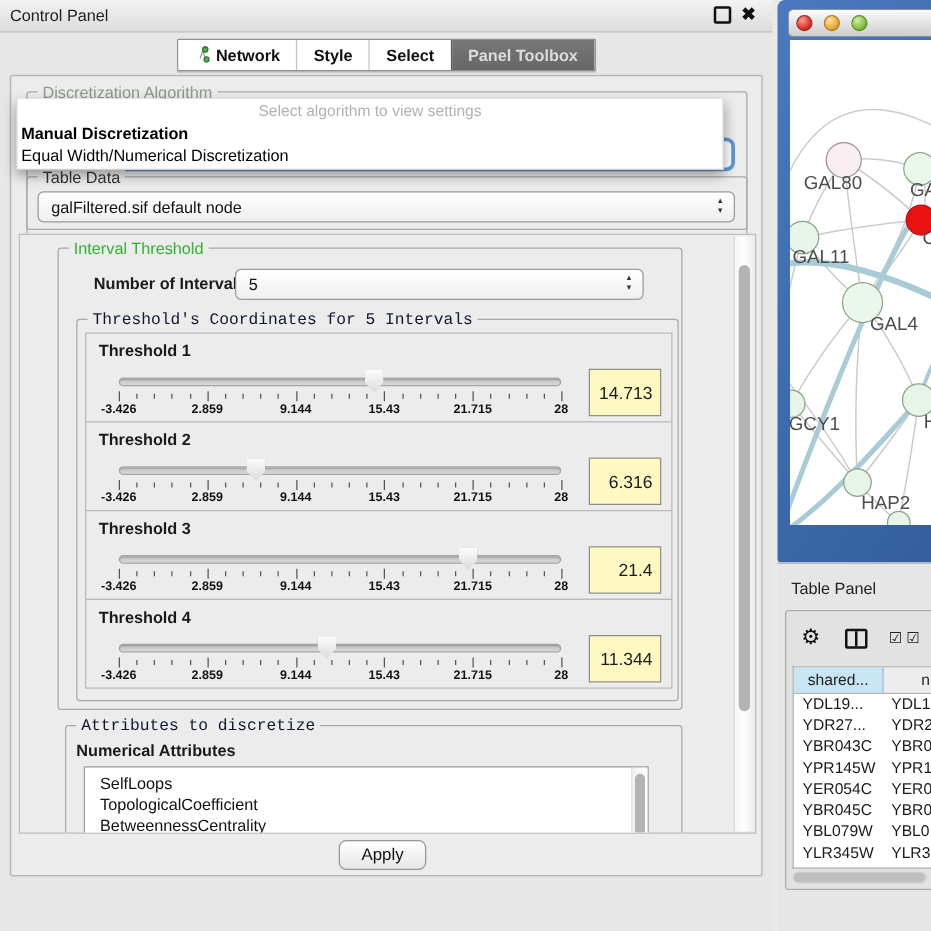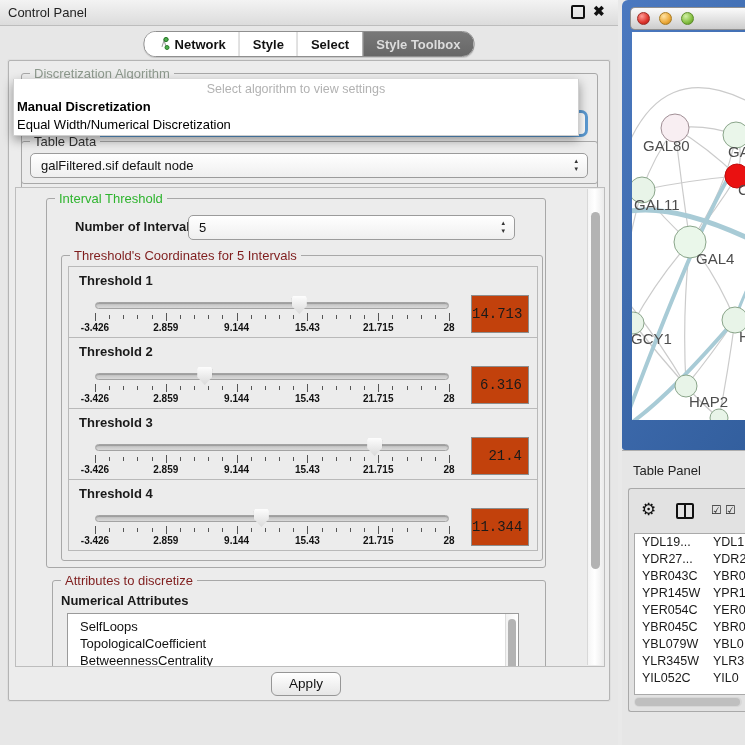--- a/index.html
+++ b/index.html
@@ -10,39 +10,39 @@
   
   #left-panel { position:absolute; left:0; top:0; width:618px; height:745px; background:#e7e7e7; }
   #titlebar { position:absolute; left:0; top:0; width:618px; height:26px;
     background:linear-gradient(#f3f3f3,#dcdcdc); border-bottom:1px solid #bdbdbd; }
   #titlebar .title { position:absolute; left:8px; top:5px; font-size:13px; color:#222; }
   #float-btn { position:absolute; left:571px; top:5px; width:14px; height:14px; border:2px solid #111; border-radius:2px; }
   #close-btn { position:absolute; left:593px; top:3px; font-size:14px; font-weight:bold; color:#111; }
 
   
   #tab-group { position:absolute; top:31px; left:50%; transform:translateX(-50%);
-    display:flex; height:26px; border:1px solid #8f8f8f; border-radius:12px;
+    display:flex; height:26px; border:1px solid #8f8f8f; border-radius:1px;
     background:#fff; overflow:hidden; box-shadow:0 1px 1px rgba(0,0,0,.15);text-align:center; }
   .tab { display:flex; align-items:center; gap:5px; padding:0 13px; font-size:13px; font-weight:600;
     color:#111; background:#fff; border-left:1px solid #c4c4c4; white-space:nowrap; }
   .tab:first-child { border-left:none; }
   .tab.selected { background:linear-gradient(#787878,#676767); color:#dcdcdc; border-left-color:#5f5f5f; }
   .net-icon { display:inline-block; width:12px; height:14px; position:relative; }
   .net-icon i { position:absolute; width:5px; height:5px; border-radius:50%; background:#4faf4f; border:1px solid #2d7a2d; }
   .net-icon i:nth-child(1){ left:3px; top:0; } .net-icon i:nth-child(2){ left:0; top:8px; } .net-icon i:nth-child(3){ left:7px; top:8px; }
   .net-icon b { position:absolute; left:5px; top:3px; width:1px; height:7px; background:#9a9a9a; transform:rotate(18deg); }
   .net-icon u { position:absolute; left:7px; top:3px; width:1px; height:7px; background:#9a9a9a; transform:rotate(-18deg); }
 
   
   #content { position:absolute; left:8px; top:60px; width:602px; height:641px;
     background:#ececec; border:1px solid #b4b4b4; border-radius:2px; box-shadow:0 0 0 1px #dfdfdf; }
 
   .groupbox { position:absolute; border:1px solid #a8a8a8; border-radius:3px; }
   .legend { position:absolute; top:-8px; left:8px; background:#ececec; padding:0 4px; font-size:13px; }
-  .legend.green { color:#2eb42e; } .legend.blue { color:#7f1d1d; } .legend.dark { color:#333; } .legend.ghost { color:#8d998d; }
+  .legend.green { color:#2eb42e; } .legend.blue { color:#0f172a;font-family:Liberation Mono, monospace; } .legend.dark { color:#333; } .legend.ghost { color:#8d998d; }
 
   .combo { position:absolute; background:linear-gradient(#ffffff,#efefef); border:1px solid #9b9b9b;
     border-radius:5px; height:25px; line-height:23px; padding-left:10px; font-size:13px; color:#111; }
   .spinner { position:absolute; right:9px; top:3px; display:flex; flex-direction:column; align-items:center;
     font-size:7px; line-height:8px; color:#333; }
 
   
   #algo-group { left:12px; top:12px; width:577px; height:120px; }
   #algo-combo { left:12px; top:36px; width:554px; height:27px; border:3px solid #5b9ad2; border-radius:7px; background:#fff; }
   #algo-popup { position:absolute; left:4px; top:18px; width:566px; height:57px; background:#fff;
@@ -73,22 +73,22 @@
     background:linear-gradient(#bfbfbf,#d9d9d9); border:1px solid #a3a3a3; box-shadow:inset 0 1px 1px rgba(0,0,0,.2); }
   .thumb-sl { position:absolute; top:29px; width:15px; height:18px;
     background:linear-gradient(#fdfdfd,#dadada); filter:drop-shadow(0 0 1px #777);
     clip-path:polygon(8% 0,92% 0,100% 12%,100% 55%,50% 100%,0 55%,0 12%); }
   .tickrow { position:absolute; left:26px; top:46px; width:354px; height:9px; }
   .tick { position:absolute; top:0; width:1px; background:#555; }
   .tick.minor { height:4px; top:2px; }
   .tick.major { height:8px; }
   .scalerow { position:absolute; left:26px; top:55px; width:354px; height:12px; }
   .scalelab { position:absolute; transform:translateX(-50%); font-size:10px; font-weight:bold; color:#111; white-space:nowrap; }
-  .valbox { position:absolute; right:8px; top:28px; width:58px; height:38px; background:#c2410c;
-    border:1px solid #8d8d8d; font-size:14px; text-align:right; line-height:36px; padding-right:6px;font-family:Liberation Mono, monospace; }
+  .valbox { position:absolute; right:8px; top:28px; width:58px; height:38px; background:#fef9c3;
+    border:1px solid #8d8d8d; font-size:14px; text-align:right; line-height:36px; padding-right:6px; }
 
   #attr-group { left:36px; top:392px; width:494px; height:200px; }
   #attr-sub { position:absolute; left:8px; top:12px; font-weight:bold; font-size:13px; }
   #attr-list { position:absolute; left:14px; top:32px; width:452px; height:160px; background:#fff; border:1px solid #9a9a9a; overflow:hidden; }
   .attr-item { padding-left:12px; font-size:13px; line-height:17px; color:#111; white-space:nowrap; }
   #attr-list .pad { height:4px; }
   #attr-vscroll { position:absolute; right:0; top:0; width:13px; height:100%; background:linear-gradient(90deg,#f2f2f2,#fff); border-left:1px solid #ddd; }
   #attr-vscroll .thumb { position:absolute; left:2px; top:5px; width:8px; height:130px; background:#b3b3b3; border-radius:4px; }
 
   #apply-btn { position:absolute; left:262px; top:611px; width:70px; height:24px;
@@ -152,21 +152,21 @@
         </span>
         <span>Network</span>
       </div>
       <div class="tab">
         <span>Style</span>
       </div>
       <div class="tab">
         <span>Select</span>
       </div>
       <div class="tab selected">
-        <span>Style Toolbox</span>
+        <span>Panel Toolbox</span>
       </div>
     </div>
 
   <div id="content">
 
     <div id="algo-group" class="groupbox">
       <span class="legend ghost">Discretization Algorithm</span>
       <div id="algo-combo" class="abs"></div>
     </div>
 
@@ -454,20 +454,24 @@
 <div id="table-strip">
   <span id="table-panel-title">Table Panel</span>
   <div id="table-panel">
     <span id="tp-gear">⚙</span>
     <span id="tp-colicon">
         <i></i>
       </span>
     <span id="tp-check1" class="tp-check">☑</span>
     <span id="tp-check2" class="tp-check">☑</span>
     <div id="tp-table">
+      <div id="tp-head">
+          <div class="hc1">shared...</div>
+          <div class="hc2">n</div>
+        </div>
       <div id="tp-body">
           <div class="tp-row">
             <div class="c1">YDL19...</div>
             <div class="c2">YDL1</div>
           </div>
           <div class="tp-row">
             <div class="c1">YDR27...</div>
             <div class="c2">YDR2</div>
           </div>
           <div class="tp-row">

